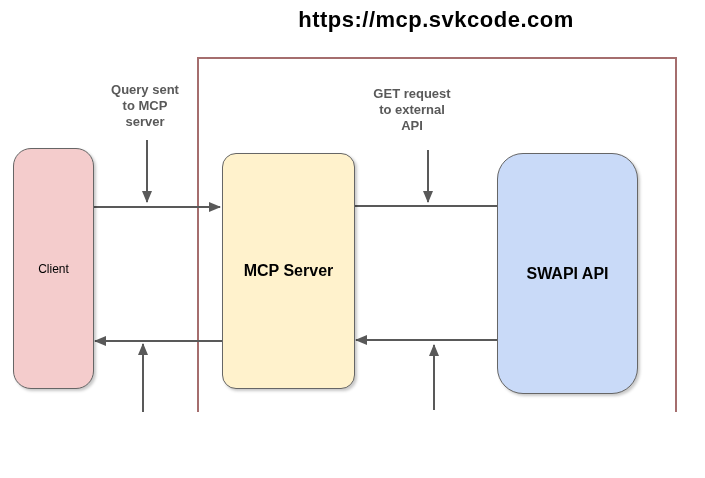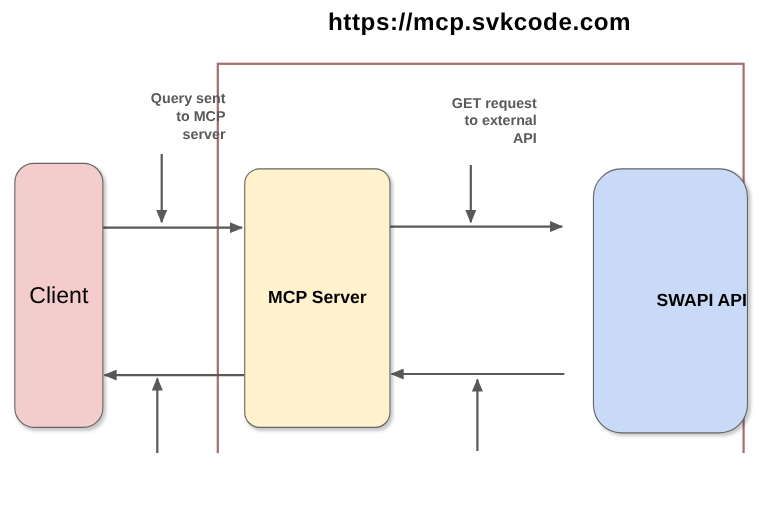--- a/index.html
+++ b/index.html
@@ -46,51 +46,50 @@
     border: 1.5px solid var(--node_stroke, #666666);
     box-shadow: 2px 2px 3px rgba(0,0,0,0.22);
     color: var(--node_label, #000000);
     text-align: center;
   }
   .node-client {
     left: 13px; top: 148px;
     width: 79px; height: 239px;
     border-radius: 18px;
     background: var(--client_fill, #f4cccc);
-    font-size: 21px;
+    font-size: 12px;
     font-weight: normal;
   }
   .node-mcp {
     left: 222px; top: 153px;
     width: 131px; height: 234px;
     border-radius: 14px;
     background: var(--mcp_fill, #fff2cc);
     font-size: 16px;
     font-weight: bold;
   }
   .node-swapi {
-    left: 539px; top: 153px;
+    left: 497px; top: 153px;
     width: 139px; height: 239px;
     border-radius: 26px;
     background: var(--swapi_fill, #c9daf8);
     font-size: 16px;
     font-weight: bold;
-    justify-content: flex-end;
   }
   .edge-label {
     position: absolute;
     font-size: 13px;
     font-weight: bold;
     line-height: 16px;
     color: var(--edge_label, #595959);
-    text-align: right;
+    text-align: center;
     white-space: pre-line;
   }
   .lbl-query     { left: 85px;  top: 82px;  width: 120px; }
-  .lbl-get       { left: 368px; top: 86px;  width: 120px; }
+  .lbl-get       { left: 352px; top: 86px;  width: 120px; }
   .lbl-result    { left: 372px; top: 420px; width: 124px; }
   .lbl-formatted { left: 72px;  top: 419px; width: 142px; }
 </style>
 </head>
 <body>
 
 <div class="canvas">
 
   <div class="title">https://mcp.svkcode.com</div>
 

